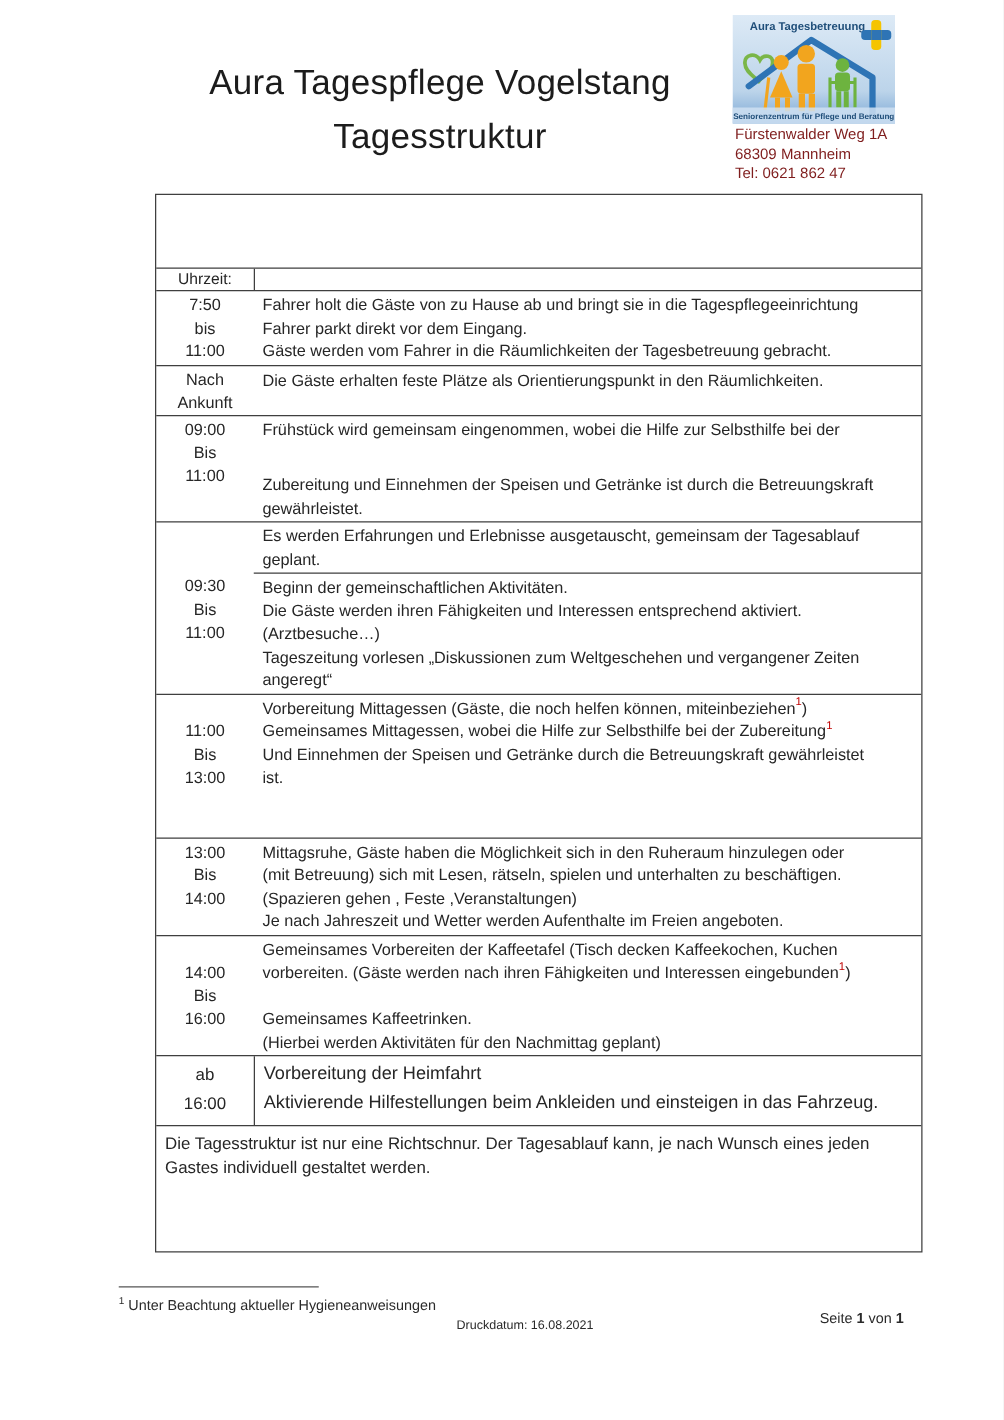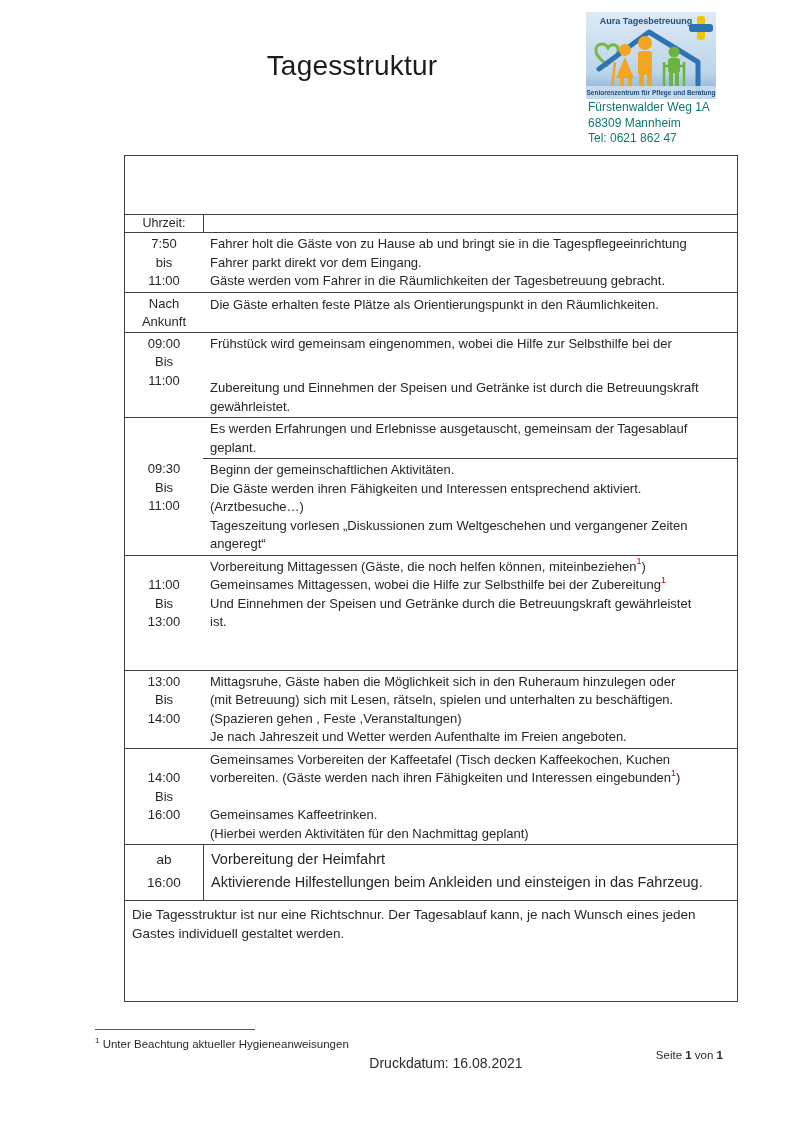--- a/index.html
+++ b/index.html
@@ -5,21 +5,21 @@
   html,body{margin:0;padding:0;background:#e8e8e8;}
   .page{
     position:relative; width:803px; height:1136px; background:#ffffff;
     font-family:"Liberation Sans", sans-serif; color:#262626; margin:0 auto;
     overflow:hidden;
   }
   
   .title-block{position:absolute; left:102px; top:44px; width:500px; text-align:center;
     font-size:28px; line-height:43px; color:#1c1c1c; letter-spacing:0.2px;}
   .logo-box{position:absolute; left:586px; top:12px; width:142px; height:87px;}
-  .address{position:absolute; left:588px; top:100px; font-size:12px; line-height:15.5px; color:#0f766e;}
+  .address{position:absolute; left:588px; top:100px; font-size:12px; line-height:15.5px; color:#7f1d1d;}
   
   .doc-table{position:absolute; left:124px; top:155px; width:612px; border:1px solid #3f3f3f;}
   .t-row{display:flex; border-top:1px solid #3f3f3f; font-size:13px; line-height:18.5px;}
   .row-empty{height:58px; border-top:none;}
   .row-uhrzeit{height:17px;align-items:center;}
   .row-uhrzeit .time-cell{border-right:1px solid #3f3f3f; padding-top:0; font-size:12.5px; line-height:17px;}
   .time-cell{flex:0 0 78px; text-align:center; padding-top:2px;}
   .text-cell{flex:1; min-width:0; padding:2px 4px 1px 7px;}
   .line,.tline{white-space:nowrap; min-height:18.5px;}
   .gap{min-height:13px;}
@@ -29,30 +29,31 @@
   .row-nach .text-cell{padding-top:3px;}
   .row-ab .time-cell{font-size:13.5px; line-height:23px; padding-top:3px;}
   .row-ab .text-cell{border-left:1px solid #3f3f3f; font-size:14.5px; line-height:23px; padding:3px 4px 6px 7px;}
   .row-ab .line,.row-ab .tline{min-height:23px;}
   .row-note{display:block; min-height:92px; padding:4px 10px 4px 7px;}
   .row-note .note-text{white-space:normal; display:block; font-size:13.5px; line-height:19px; max-width:604px;}
   
   .footnote-rule{position:absolute; left:95px; top:1029px; width:160px; border-top:1px solid #555;}
   .footnote{position:absolute; left:95px; top:1036px; font-size:11.5px; color:#2a2a2a;}
   .footnote sup{font-size:8px;}
-  .print-line{position:absolute; left:140px; top:1055px; width:612px; text-align:center; font-size:14px; color:#2a2a2a;}
+  .print-line{position:absolute; left:114px; top:1055px; width:612px; text-align:center; font-size:10px; color:#2a2a2a;}
   .page-indicator{position:absolute; right:80px; top:1049px; font-size:11.5px; color:#2a2a2a;}
   .page-indicator b{font-weight:bold;}
 </style>
 </head>
 <body>
 
 <div class="page">
 
   <div class="title-block">
+    <div>Aura Tagespflege Vogelstang</div>
     <div>Tagesstruktur</div>
   </div>
 
   <div class="logo-box">
     <svg width="130" height="87" viewBox="0 0 130 87" xmlns="http://www.w3.org/2000/svg">
       <defs>
         <linearGradient id="lgbg" x1="0" y1="0" x2="0" y2="1">
           <stop offset="0" stop-color="#ddeaf6"></stop>
           <stop offset="0.7" stop-color="#bcd4ea"></stop>
           <stop offset="1" stop-color="#7aa7d4"></stop>

